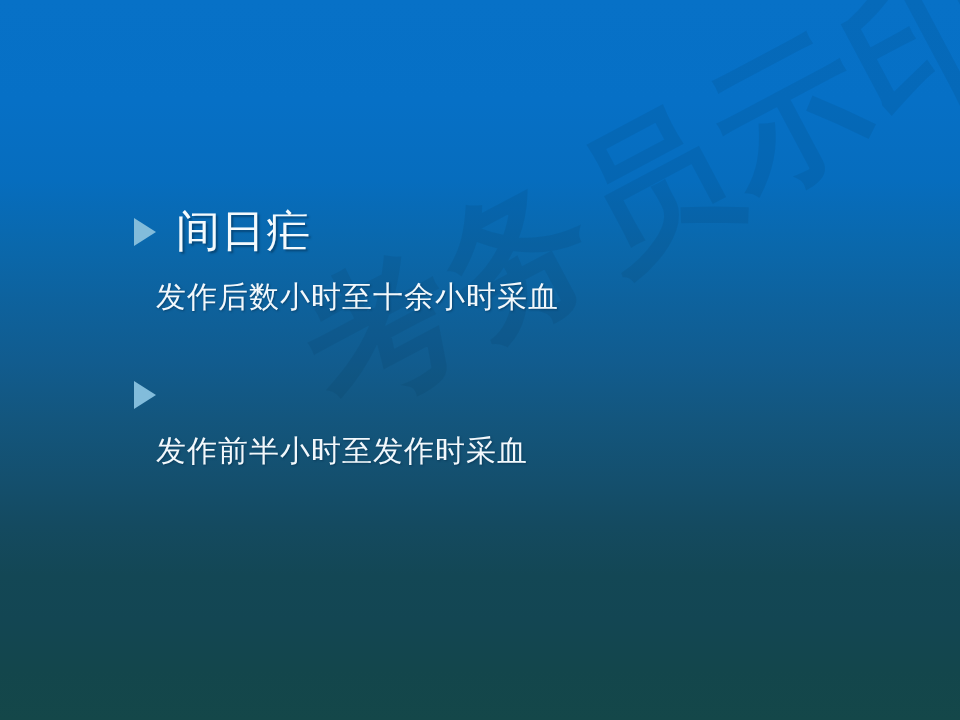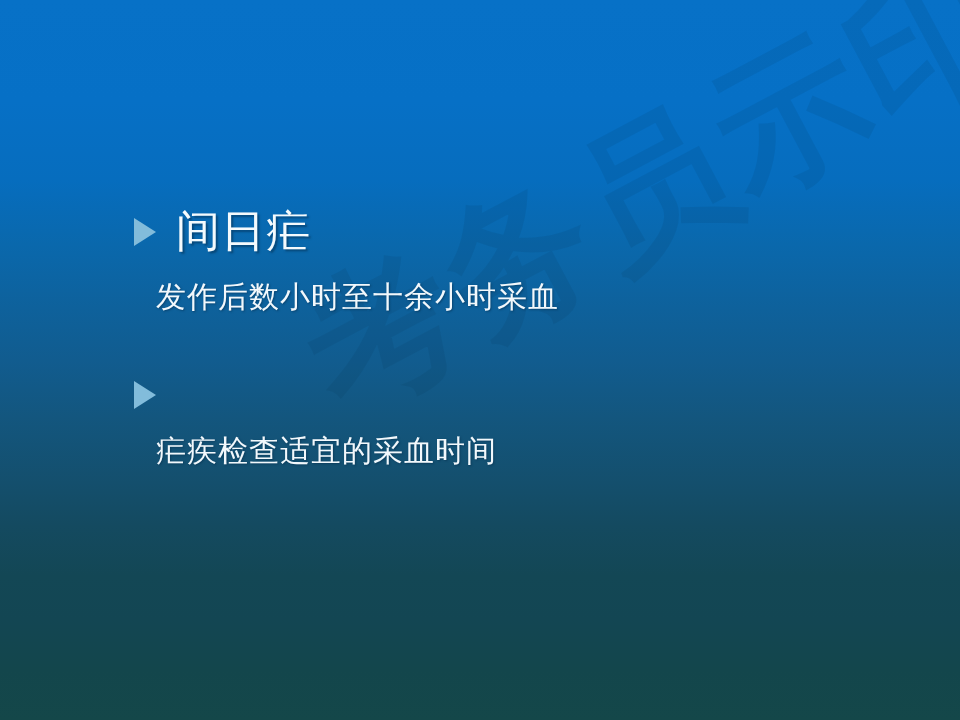--- a/index.html
+++ b/index.html
@@ -137,17 +137,17 @@
         <span class="marker-icon"></span>
         <span class="bullet-head-text">间日疟</span>
       </div>
       <div class="bullet-sub">发作后数小时至十余小时采血</div>
     </div>
 
     <div class="bullet-block b2">
       <div class="bullet-head">
         <span class="marker-icon"></span>
       </div>
-      <div class="bullet-sub">疟疾检查适宜的采血时间</div>
+      <div class="bullet-sub">发作前半小时至发作时采血</div>
     </div>
 
   </div>
 </div>
 
 </body></html>

